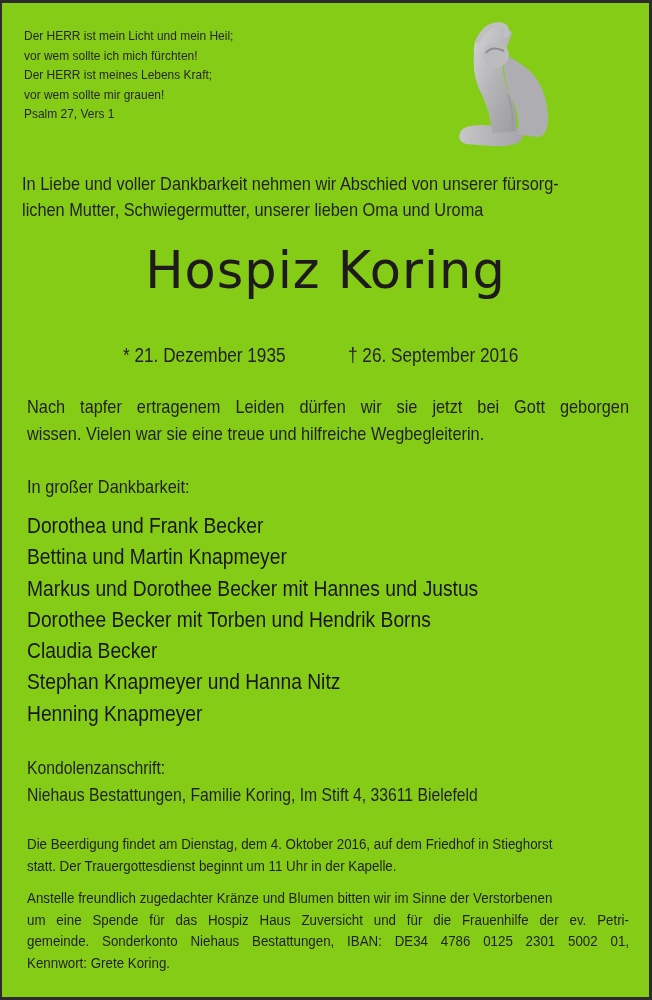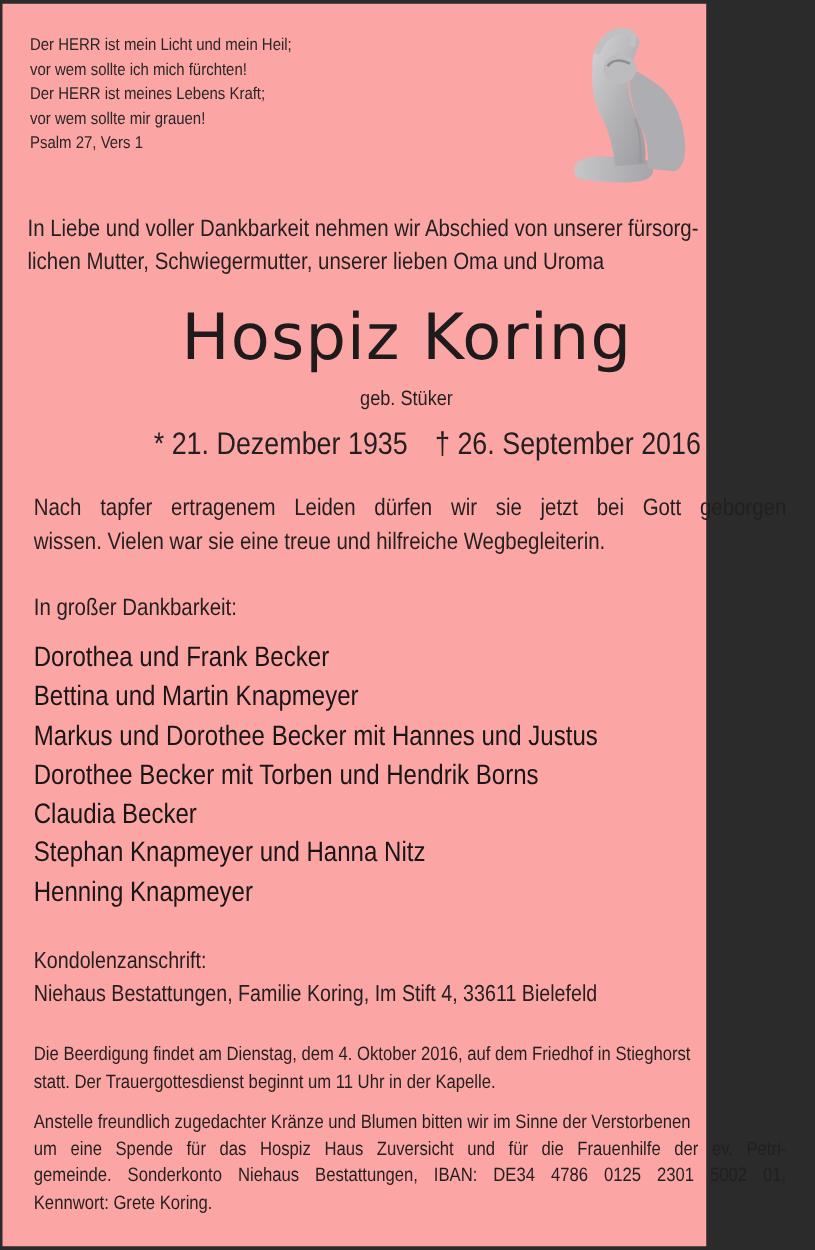--- a/index.html
+++ b/index.html
@@ -1,20 +1,20 @@
 <!DOCTYPE html>
 <html><head>
   <meta charset="utf-8">
   <style>
     * { margin: 0; padding: 0; box-sizing: border-box; }
     html, body { width: 652px; height: 1000px; background: #2b2b2b; overflow: hidden; }
     body { font-family: "Liberation Sans Narrow", "Liberation Sans", sans-serif; color: #231f20; }
     .page {
-      position: absolute; left: 2px; top: 3px; width: 563px; height: 994px;
-      background: #fca5a5;
+      position: absolute; left: 2px; top: 3px; width: 647px; height: 994px;
+      background: #84cc16;
       padding-left: 8px;
     }
     .psalm {
       position: absolute; left: 22px; top: 23px;
       font-size: 13.6px; line-height: 19.6px; color: #2a2627;
       transform: scaleX(0.88); transform-origin: left top;
       white-space: nowrap;
     }
     .sculpture { position: absolute; left: 450px; top: 12px; width: 110px; height: 136px; }
     .intro {
@@ -28,21 +28,21 @@
       font-family: "DejaVu Sans", sans-serif; font-size: 51px; line-height: 60px;
       letter-spacing: 1px; color: #1f1b1c;
     }
     .maiden {
       position: absolute; left: 0; width: 647px; top: 305px; text-align: center;
       font-size: 16.5px; line-height: 22px;
     }
     .maiden span { display: inline-block; transform: scaleX(0.88); }
     .dates {
       position: absolute; top: 339px; left: 0; width: 647px; height: 26px;
-      font-size: 25px; line-height: 26px;
+      font-size: 20px; line-height: 26px;
     }
     .dates .birth { position: absolute; left: 121px; transform: scaleX(0.86); transform-origin: left top; white-space: nowrap; }
     .dates .death { position: absolute; left: 346px; transform: scaleX(0.86); transform-origin: left top; white-space: nowrap; }
     .para {
       position: absolute; left: 25px; top: 390px; width: 700px;
       font-size: 19px; line-height: 27px;
       transform: scaleX(0.86); transform-origin: left top;
     }
     .para .l1 { display: block; width: 700px; text-align: justify; text-align-last: justify; word-spacing: 2px; }
     .para .l2 { display: block; white-space: nowrap; }
@@ -113,21 +113,20 @@
     <path d="M26 26 Q34 8 50 10 Q56 12 54 20" stroke="#c0c0c3" stroke-width="5" fill="none" stroke-linecap="round"></path>
     <path d="M56 80 Q62 96 60 116" stroke="#98989c" stroke-width="1.5" fill="none"></path>
   </svg>
 
   <div class="intro">
     <div>In Liebe und voller Dankbarkeit nehmen wir Abschied von unserer fürsorg-</div>
     <div>lichen Mutter, Schwiegermutter, unserer lieben Oma und Uroma</div>
   </div>
 
   <div class="name">Hospiz Koring</div>
-  <div class="maiden"><span>geb. Stüker</span></div>
 
   <div class="dates">
     <span class="birth">* 21. Dezember 1935</span>
     <span class="death">† 26. September 2016</span>
   </div>
 
   <div class="para">
     <span class="l1">Nach tapfer ertragenem Leiden dürfen wir sie jetzt bei Gott geborgen</span>
     <span class="l2">wissen. Vielen war sie eine treue und hilfreiche Wegbegleiterin.</span>
   </div>

